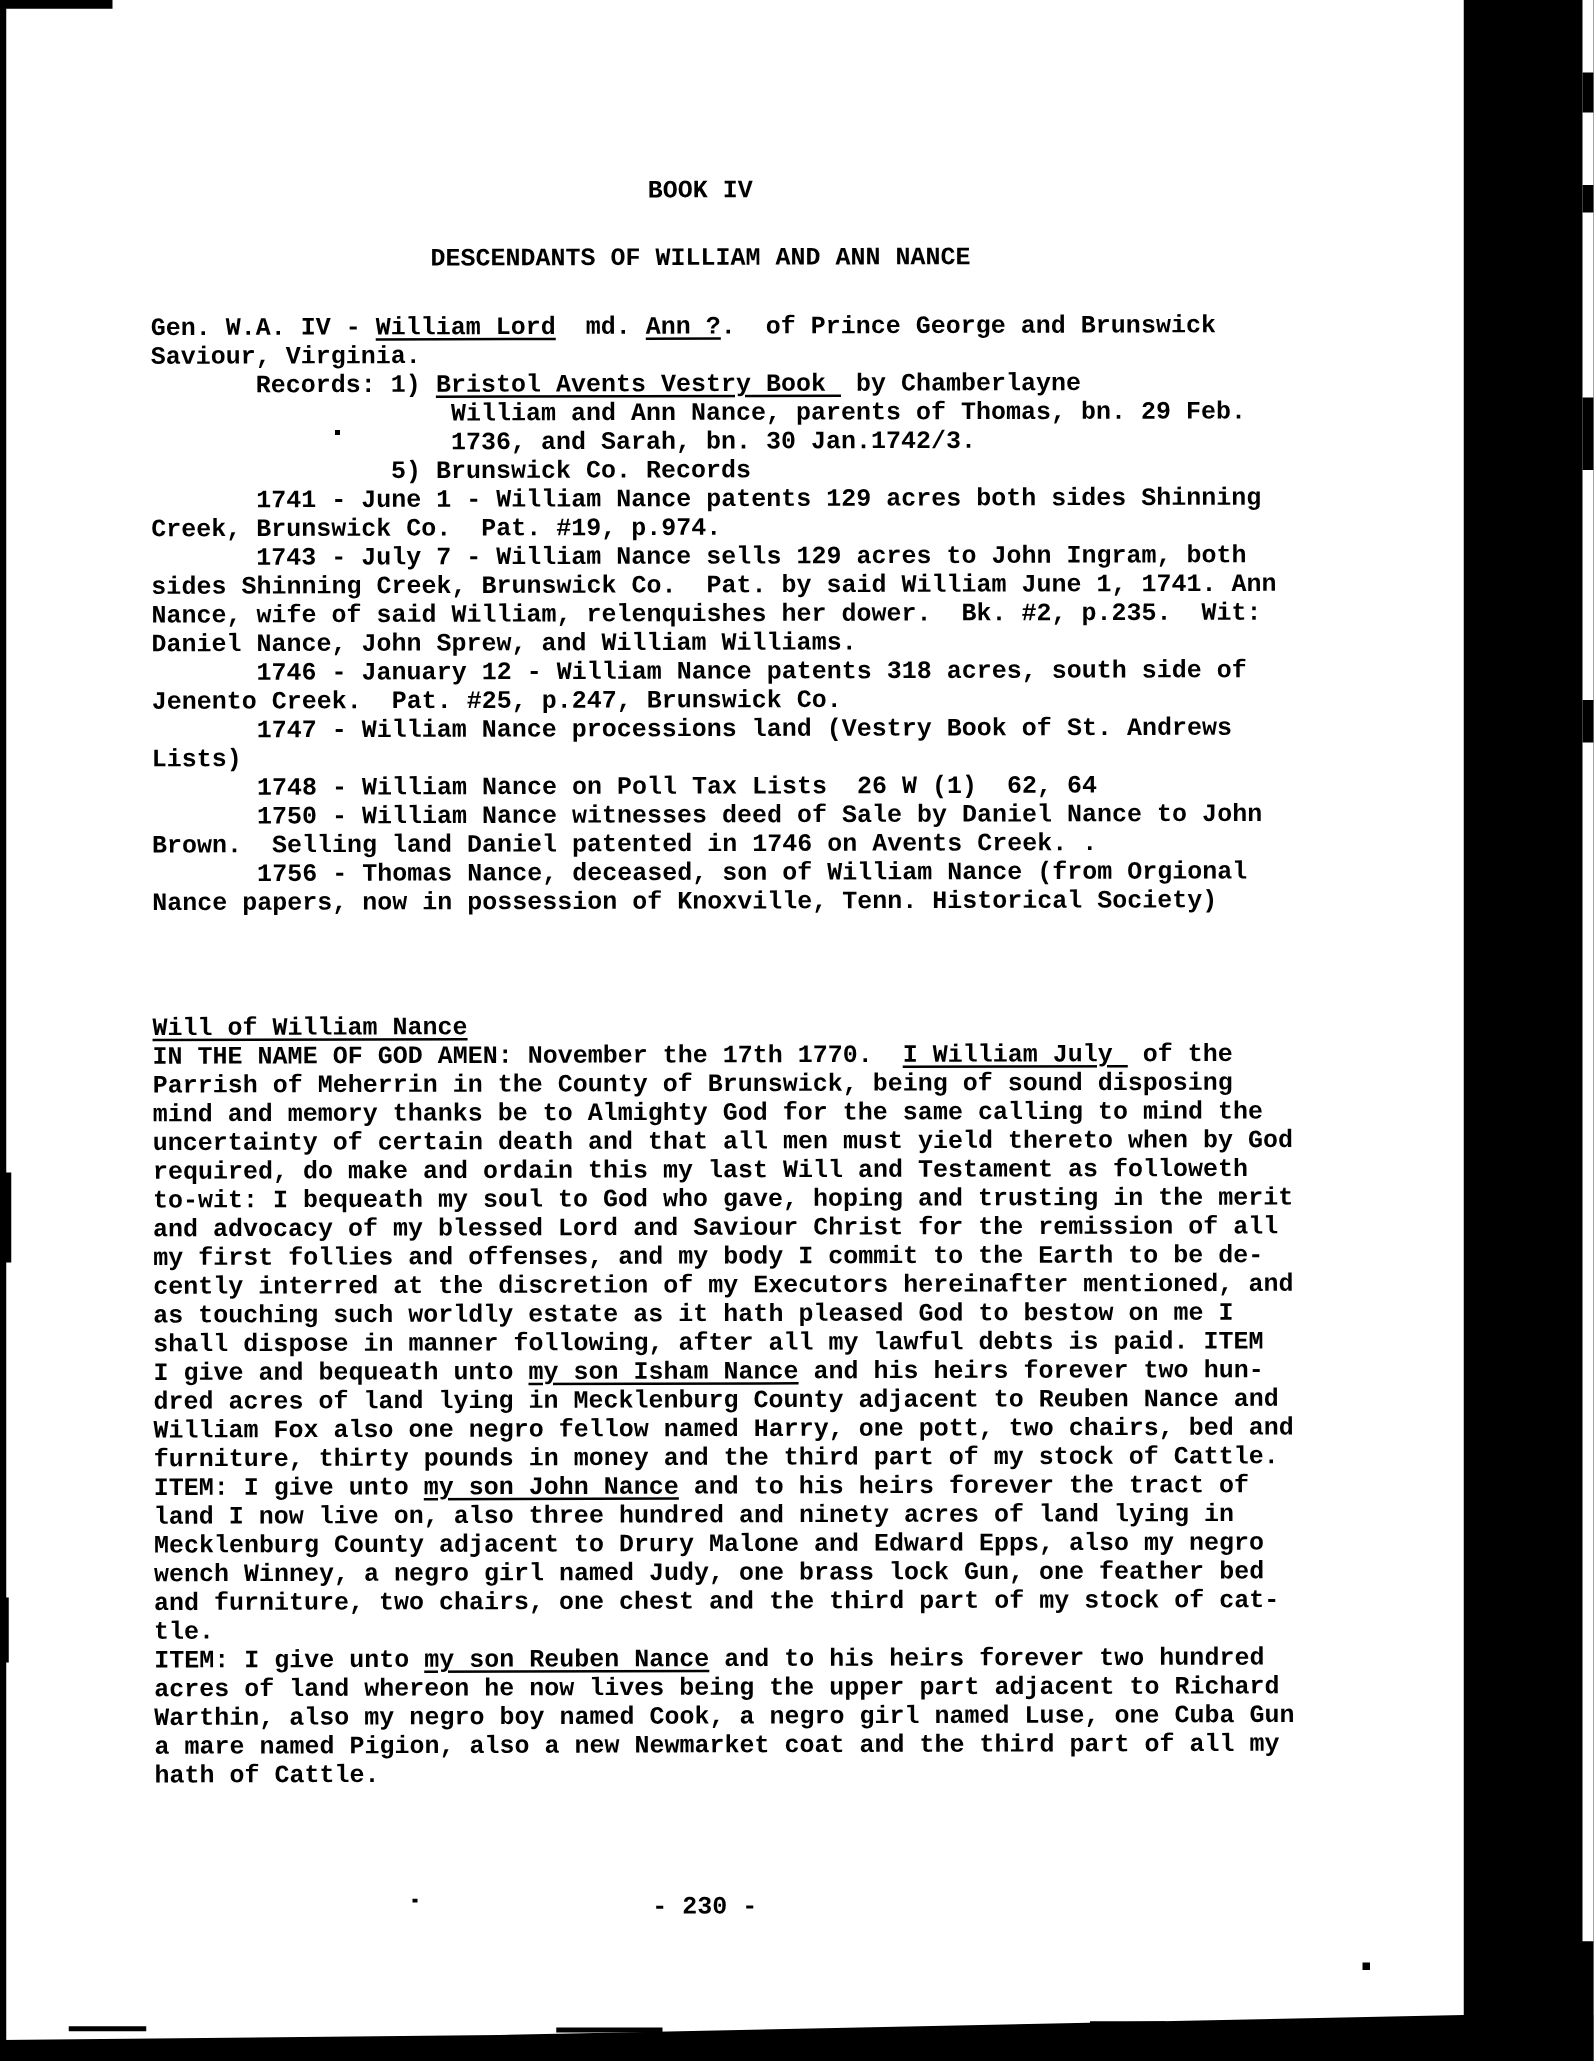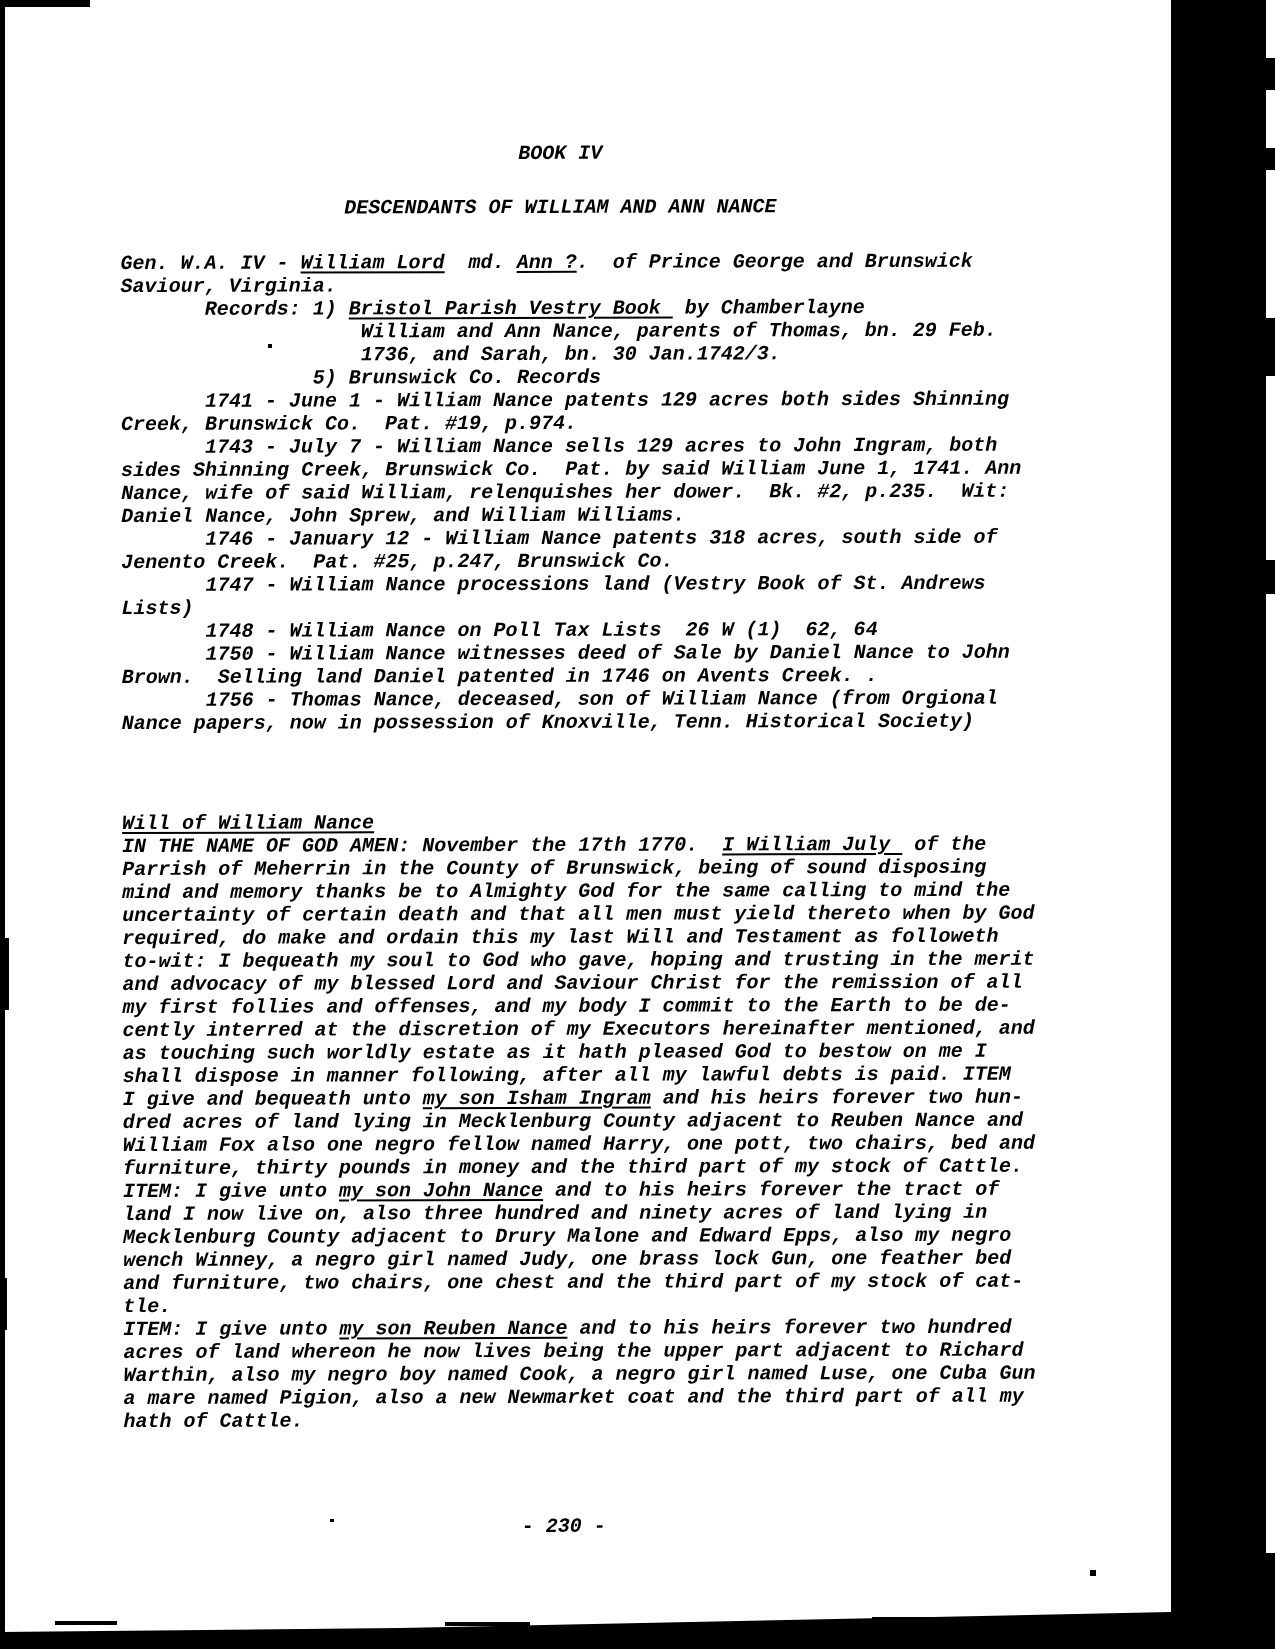--- a/index.html
+++ b/index.html
@@ -4,21 +4,21 @@
 <style>
   html,body{margin:0;padding:0;}
   body{
     width:1275px;height:1649px;
     background:#000;
     font-family:"Liberation Mono","DejaVu Sans Mono",monospace;
     overflow:hidden;position:relative;
   }
   #paper{
     position:absolute;left:0;top:0;width:1275px;height:1649px;
-    background:#fff;overflow:hidden;font-style:italic;
+    background:#fff;overflow:hidden;
   }
   
   .art{position:absolute;background:#000;}
   #edge-right{left:1171px;top:0;width:104px;height:1649px;}
   #sliver-right{position:absolute;left:1266px;top:0;width:9px;height:1553px;background:#fff;}
   .sliver-dash{position:absolute;background:#000;width:9px;left:0;}
   #edge-bottom{left:0;top:1609px;width:1275px;height:40px;background:#000;
     clip-path:polygon(0 23px,400px 19px,1171px 3px,1275px 3px,1275px 40px,0 40px);}
   #edge-left{left:0;top:0;width:5px;height:1632px;}
   #bump1{left:0;top:938px;width:9px;height:72px;}
@@ -65,21 +65,21 @@
   <div class="speck" style="left:55px;top:1621px;width:62px;height:4px;"></div>
   <div class="speck" style="left:445px;top:1622px;width:85px;height:4px;"></div>
   <div class="speck" style="left:872px;top:1617px;width:60px;height:4px;"></div>
 
   <div id="content">
     <div class="centerbox" id="head-book">BOOK IV</div>
     <div class="centerbox" id="head-title">DESCENDANTS OF WILLIAM AND ANN NANCE</div>
     <div class="section" id="records-lines">
         <div class="line"><span class="">Gen. W.A. IV - </span><span class="u">William Lord</span><span class="">  md. </span><span class="u">Ann ?</span><span class="">.  of Prince George and Brunswick</span></div>
         <div class="line"><span class="">Saviour, Virginia.</span></div>
-        <div class="line" style="padding-left: 84px;"><span class="">Records: 1) </span><span class="u">Bristol Parish Vestry Book </span><span class=""> by Chamberlayne</span></div>
+        <div class="line" style="padding-left: 84px;"><span class="">Records: 1) </span><span class="u">Bristol Avents Vestry Book </span><span class=""> by Chamberlayne</span></div>
         <div class="line" style="padding-left: 240px;"><span class="">William and Ann Nance, parents of Thomas, bn. 29 Feb.</span></div>
         <div class="line" style="padding-left: 240px;"><span class="">1736, and Sarah, bn. 30 Jan.1742/3.</span></div>
         <div class="line" style="padding-left: 192px;"><span class="">5) Brunswick Co. Records</span></div>
         <div class="line" style="padding-left: 84px;"><span class="">1741 - June 1 - William Nance patents 129 acres both sides Shinning</span></div>
         <div class="line"><span class="">Creek, Brunswick Co.  Pat. #19, p.974.</span></div>
         <div class="line" style="padding-left: 84px;"><span class="">1743 - July 7 - William Nance sells 129 acres to John Ingram, both</span></div>
         <div class="line"><span class="">sides Shinning Creek, Brunswick Co.  Pat. by said William June 1, 1741. Ann</span></div>
         <div class="line"><span class="">Nance, wife of said William, relenquishes her dower.  Bk. #2, p.235.  Wit:</span></div>
         <div class="line"><span class="">Daniel Nance, John Sprew, and William Williams.</span></div>
         <div class="line" style="padding-left: 84px;"><span class="">1746 - January 12 - William Nance patents 318 acres, south side of</span></div>
@@ -98,21 +98,21 @@
         <div class="line"><span class="">Parrish of Meherrin in the County of Brunswick, being of sound disposing</span></div>
         <div class="line"><span class="">mind and memory thanks be to Almighty God for the same calling to mind the</span></div>
         <div class="line"><span class="">uncertainty of certain death and that all men must yield thereto when by God</span></div>
         <div class="line"><span class="">required, do make and ordain this my last Will and Testament as followeth</span></div>
         <div class="line"><span class="">to-wit: I bequeath my soul to God who gave, hoping and trusting in the merit</span></div>
         <div class="line"><span class="">and advocacy of my blessed Lord and Saviour Christ for the remission of all</span></div>
         <div class="line"><span class="">my first follies and offenses, and my body I commit to the Earth to be de-</span></div>
         <div class="line"><span class="">cently interred at the discretion of my Executors hereinafter mentioned, and</span></div>
         <div class="line"><span class="">as touching such worldly estate as it hath pleased God to bestow on me I</span></div>
         <div class="line"><span class="">shall dispose in manner following, after all my lawful debts is paid. ITEM</span></div>
-        <div class="line"><span class="">I give and bequeath unto </span><span class="u">my son Isham Ingram</span><span class=""> and his heirs forever two hun-</span></div>
+        <div class="line"><span class="">I give and bequeath unto </span><span class="u">my son Isham Nance</span><span class=""> and his heirs forever two hun-</span></div>
         <div class="line"><span class="">dred acres of land lying in Mecklenburg County adjacent to Reuben Nance and</span></div>
         <div class="line"><span class="">William Fox also one negro fellow named Harry, one pott, two chairs, bed and</span></div>
         <div class="line"><span class="">furniture, thirty pounds in money and the third part of my stock of Cattle.</span></div>
         <div class="line"><span class="">ITEM: I give unto </span><span class="u">my son John Nance</span><span class=""> and to his heirs forever the tract of</span></div>
         <div class="line"><span class="">land I now live on, also three hundred and ninety acres of land lying in</span></div>
         <div class="line"><span class="">Mecklenburg County adjacent to Drury Malone and Edward Epps, also my negro</span></div>
         <div class="line"><span class="">wench Winney, a negro girl named Judy, one brass lock Gun, one feather bed</span></div>
         <div class="line"><span class="">and furniture, two chairs, one chest and the third part of my stock of cat-</span></div>
         <div class="line"><span class="">tle.</span></div>
         <div class="line"><span class="">ITEM: I give unto </span><span class="u">my son Reuben Nance</span><span class=""> and to his heirs forever two hundred</span></div>

